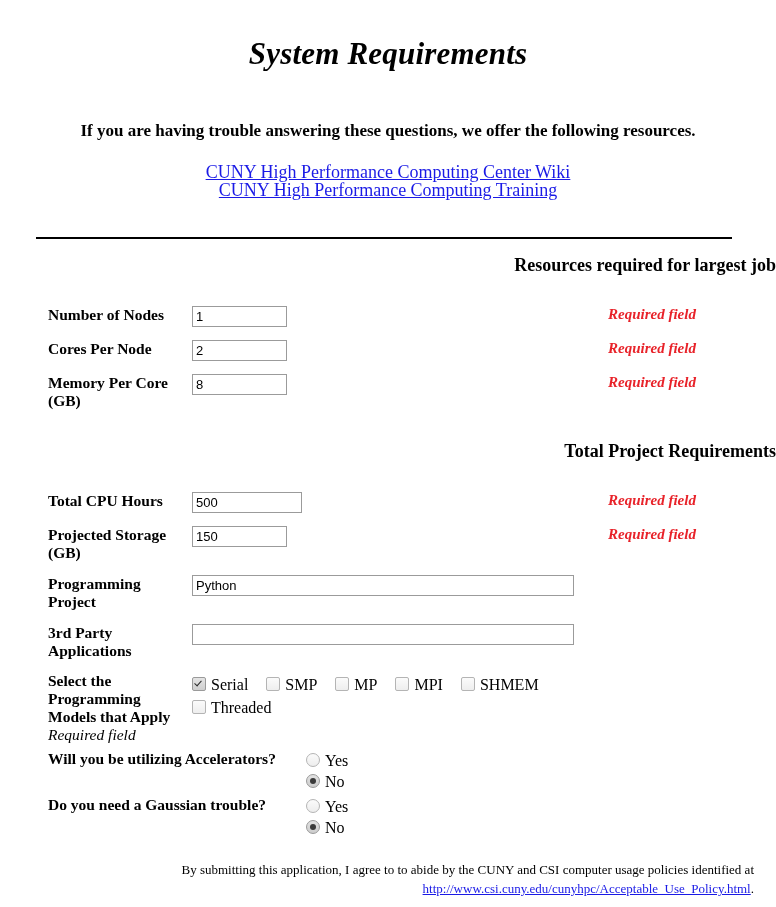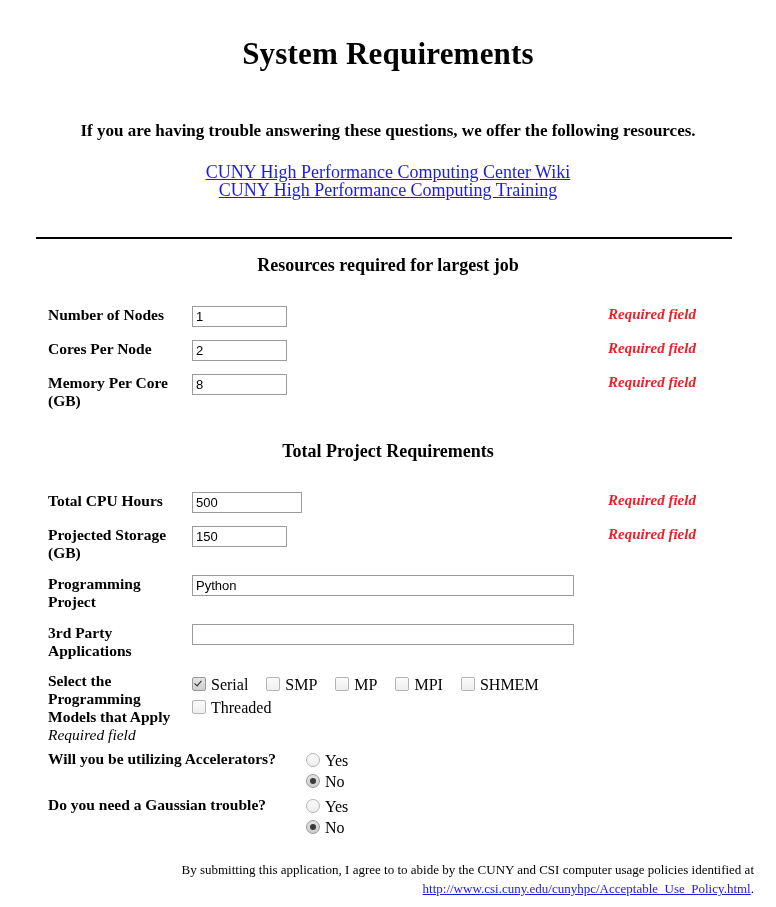--- a/index.html
+++ b/index.html
@@ -24,20 +24,21 @@
 
   
   .page-title {
     text-align: center;
     font-family: "Liberation Serif", serif;
     font-size: 31px;
     font-weight: bold;
     margin: 0;
     padding-top: 36px;
     letter-spacing: 0.2px;
+    font-style: italic;
   }
 
   .subtitle {
     text-align: center;
     font-family: "Liberation Serif", serif;
     font-size: 17px;
     font-weight: bold;
     margin: 0;
     padding-top: 49px;
   }
@@ -61,21 +62,21 @@
     border-top: 2px solid #000000;
     margin: 0;
     position: absolute;
     left: 36px;
     top: 237px;
     width: 696px;
   }
 
   
   .section-heading {
-    text-align: center;
+    text-align: right;
     font-family: "Liberation Serif", serif;
     font-size: 18px;
     font-weight: bold;
     margin: 0;
   }
 
   .row {
     display: flex;
     align-items: flex-start;
     width: 776px;

